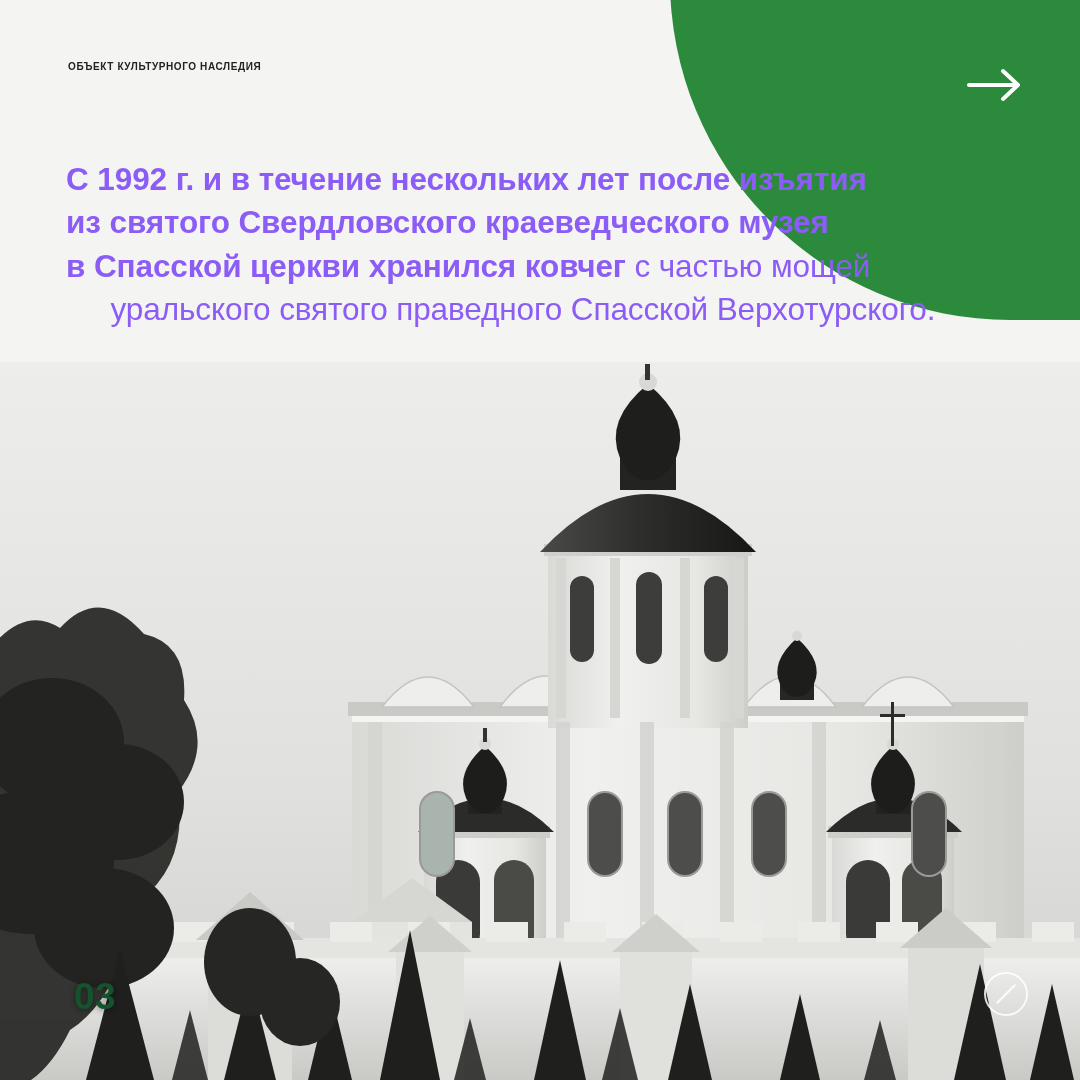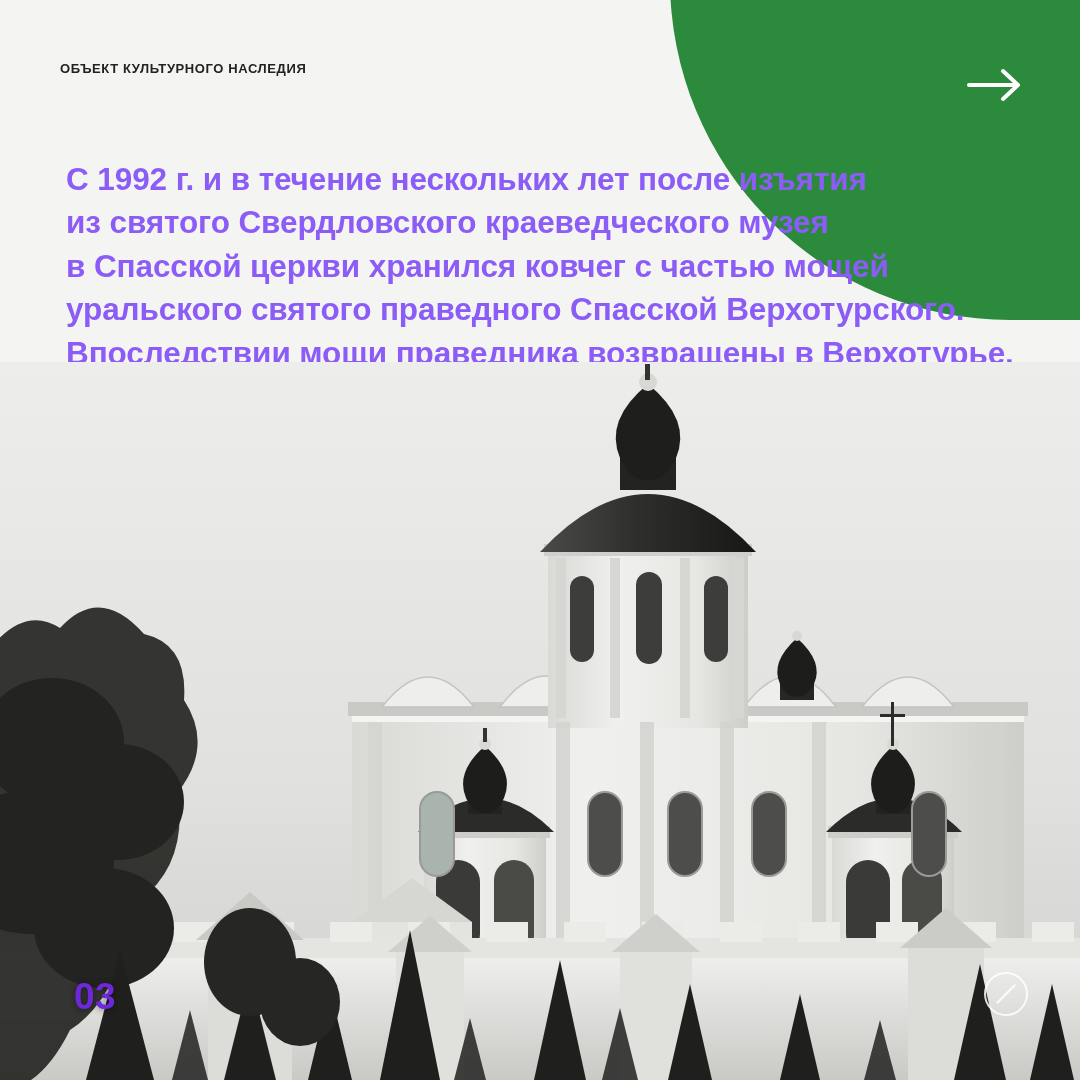--- a/index.html
+++ b/index.html
@@ -50,23 +50,23 @@
     align-items: center;
     justify-content: center;
     cursor: pointer;
   }
   .arrow-btn svg { display: block; }
 
   
   .kicker {
     position: absolute;
     top: 60px;
-    left: 60px;
+    left: 68px;
     color: #222222;
-    font-size: 13px;
+    font-size: 10px;
     font-weight: bold;
     letter-spacing: 0.6px;
     line-height: 1.45;
     text-transform: uppercase;
     max-width: 620px;
   }
   .kicker div { white-space: nowrap; }
 
   
   .body-text {
@@ -74,40 +74,40 @@
     top: 158px;
     left: 66px;
     right: 100px;
     color: #8b5cf6;
     font-size: 31.5px;
     font-weight: bold;
     line-height: 1.38;
     letter-spacing: -0.1px;
   }
   .body-text .ln { display: block; white-space: nowrap; }
-  .body-text .reg { font-weight: bold; }
+  .body-text .reg { font-weight: normal; text-align: center; }
 
   
   .photo {
     position: absolute;
     left: 0;
     top: 362px;
     width: 1080px;
     height: 718px;
     overflow: hidden;
     background: linear-gradient(#e9e9e7 0%, #dededc 45%, #d3d3d1 100%);
   }
   .photo svg { display: block; width: 1080px; height: 718px; }
 
   
   .page-num {
     position: absolute;
     left: 74px;
     bottom: 62px;
-    color: #6d28d9;
+    color: #14532d;
     font-size: 37px;
     font-weight: bold;
     letter-spacing: 0.5px;
     text-shadow: 0 1px 6px rgba(0,0,0,.45);
   }
 
   
   .badge {
     position: absolute;
     right: 52px;
@@ -149,21 +149,20 @@
 
   <div class="kicker">
     <div>ОБЪЕКТ КУЛЬТУРНОГО НАСЛЕДИЯ</div>
   </div>
 
   <div class="body-text">
     <span class="ln">С 1992 г. и в течение нескольких лет после изъятия</span>
     <span class="ln">из святого Свердловского краеведческого музея</span>
     <span class="ln"><span>в Спасской церкви хранился ковчег</span><span class="reg"> с частью мощей</span></span>
     <span class="ln reg">уральского святого праведного Спасской Верхотурского.</span>
-    <span class="ln reg">Впоследствии мощи праведника возвращены в Верхотурье.</span>
   </div>
 
   <div class="photo">
     <svg viewBox="0 0 1080 718" preserveAspectRatio="xMidYMid slice" aria-hidden="true">
       <defs>
         <linearGradient id="sky" x1="0" y1="0" x2="0" y2="1">
           <stop offset="0%" stop-color="#ededeb"></stop>
           <stop offset="60%" stop-color="#e0e0de"></stop>
           <stop offset="100%" stop-color="#cfcfcd"></stop>
         </linearGradient>

